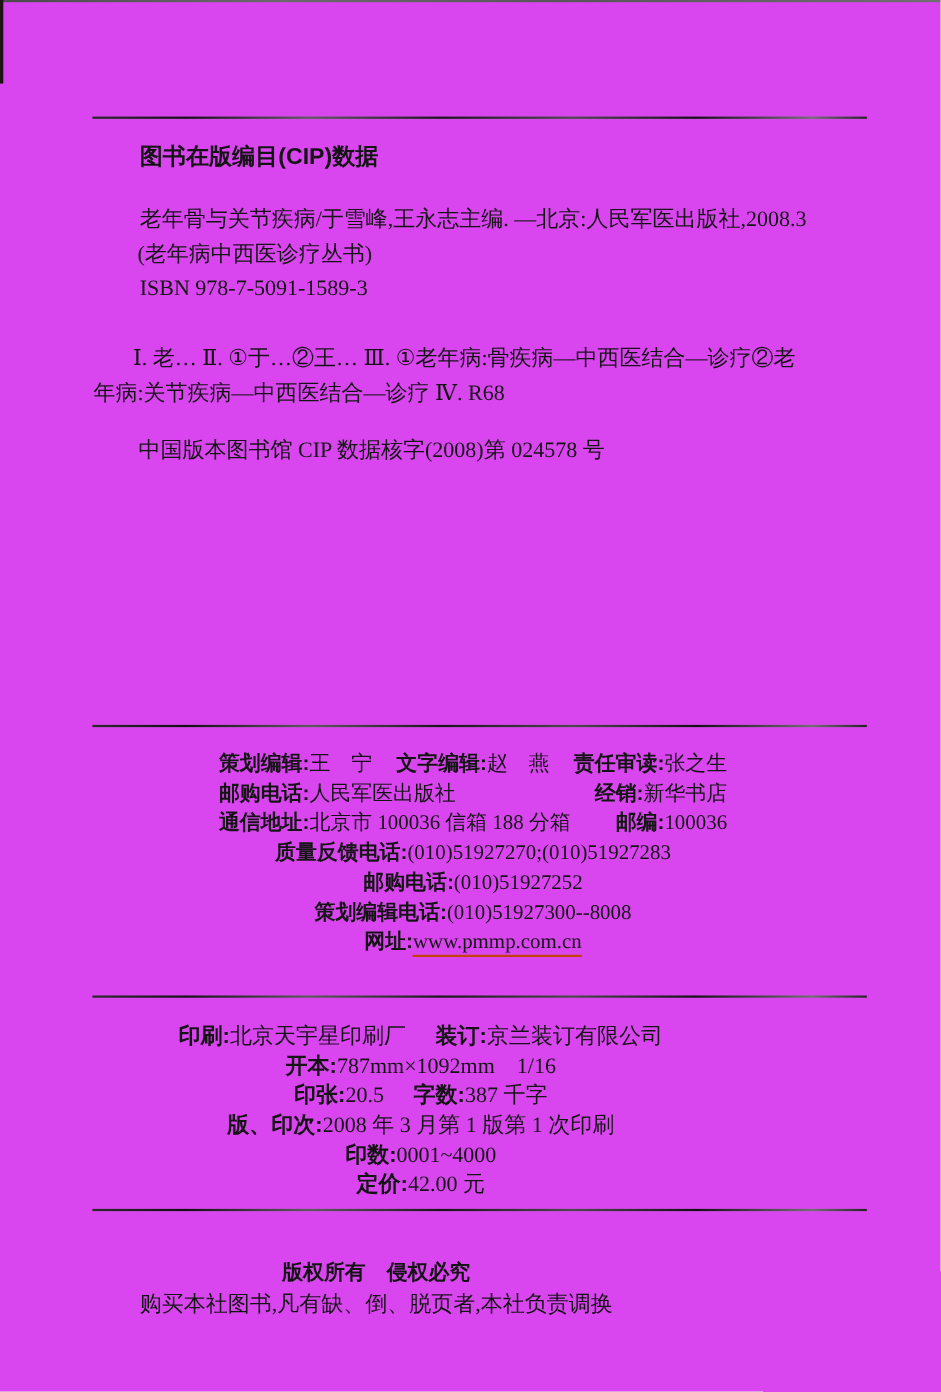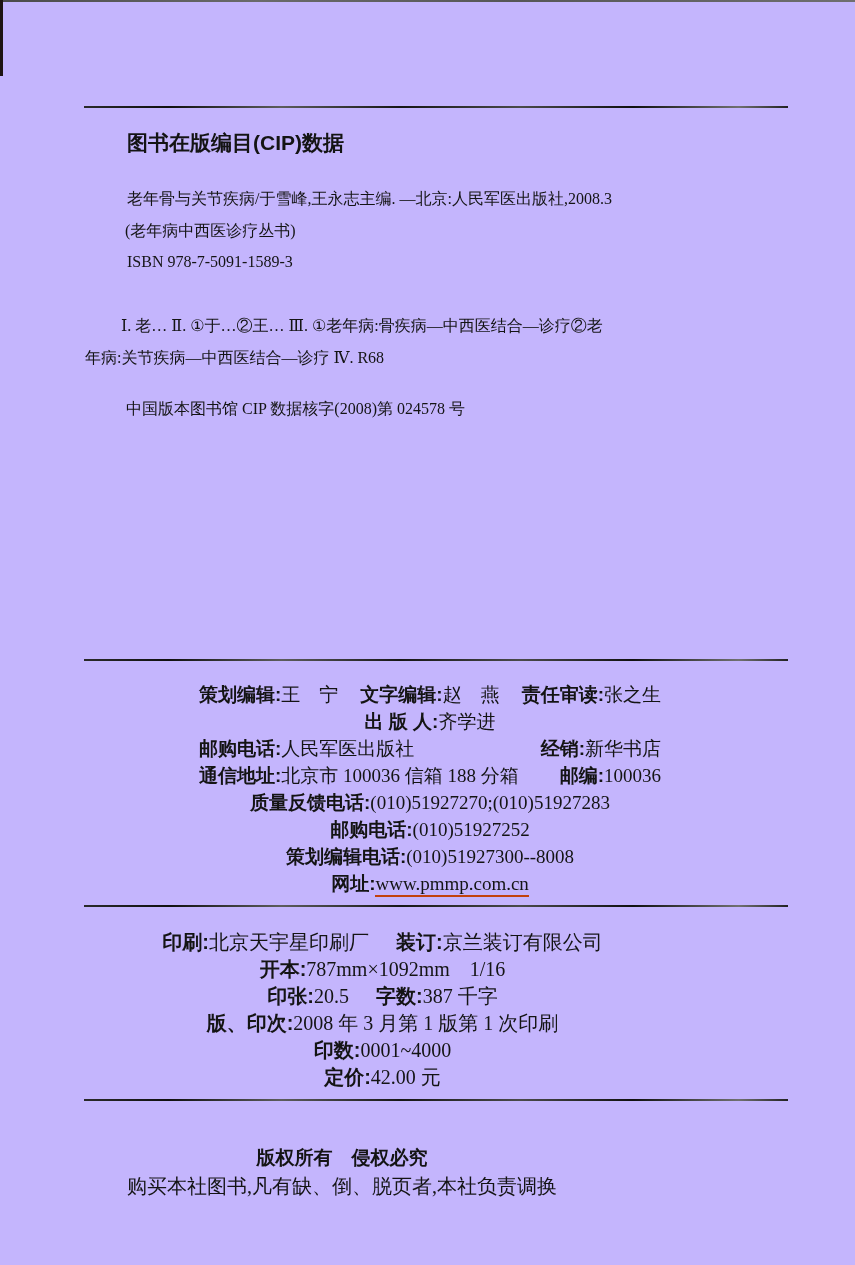--- a/index.html
+++ b/index.html
@@ -1,37 +1,37 @@
 <!DOCTYPE html>
 <html><head>
 <meta charset="utf-8">
 <style>
   html,body{margin:0;padding:0;background:#e8e8e8;}
   #page{
     position:relative;
     width:855px;height:1265px;
     margin:0 auto;
-    background:#c4b5fd;
+    background:#d946ef;
     color:#141414;
     font-family:"Liberation Serif","DejaVu Serif",serif;
     overflow:hidden;
   }
   
   .scan-top-edge{position:absolute;top:0;left:0;width:855px;height:2px;
     background:linear-gradient(90deg,#4a4a4a,#6a6a6a 30%,#565656 60%,#6f6f6f);}
   .scan-left-edge{position:absolute;top:0;left:0;width:3px;height:76px;background:#1e1412;}
   
   .rule{position:absolute;left:84px;width:704px;height:2px;
     background:linear-gradient(90deg,#2a2a2a,#101010 12%,#5c5c5c 28%,#161616 45%,#4a4a4a 62%,#101010 78%,#707070 93%,#222);}
   #rule-1{top:106px;}
   #rule-2{top:659px;}
   #rule-3{top:905px;}
   #rule-4{top:1099px;}
   
-  .cip-line{position:absolute;font-size:16px;line-height:24px;white-space:nowrap;}
+  .cip-line{position:absolute;font-size:20px;line-height:24px;white-space:nowrap;}
   .hei{font-family:"Liberation Sans","DejaVu Sans",sans-serif;font-weight:700;}
   #cip-heading{top:131px;left:127px;font-size:21px;}
   #cip-record{top:187px;left:127px;}
   #cip-series{top:219px;left:125px;}
   #cip-isbn{top:250px;left:127px;}
   #cip-class-1{top:314px;left:121px;}
   #cip-class-2{top:346px;left:85px;}
   #cip-registry{top:397px;left:126px;}
   
   #publishing{position:absolute;top:681px;left:199px;width:462px;font-size:19px;}
@@ -67,23 +67,20 @@
   <div class="cip-line" id="cip-class-2">年病:关节疾病—中西医结合—诊疗 Ⅳ. R68</div>
   <div class="cip-line" id="cip-registry">中国版本图书馆 CIP 数据核字(2008)第 024578 号</div>
 
   <div class="rule" id="rule-2"></div>
 
   <div id="publishing">
     <div class="row row-between">
       <span class="pair"><span class="hei">策划编辑:</span><span>王　宁</span></span>
       <span class="pair"><span class="hei">文字编辑:</span><span>赵　燕</span></span>
       <span class="pair"><span class="hei">责任审读:</span><span>张之生</span></span>
-    </div>
-    <div class="row row-center">
-      <span class="pair"><span class="hei">出 版 人:</span><span>齐学进</span></span>
     </div>
     <div class="row row-between">
       <span class="pair"><span class="hei">邮购电话:</span><span>人民军医出版社</span></span>
       <span class="pair"><span class="hei">经销:</span><span>新华书店</span></span>
     </div>
     <div class="row row-between">
       <span class="pair"><span class="hei">通信地址:</span><span>北京市 100036 信箱 188 分箱</span></span>
       <span class="pair"><span class="hei">邮编:</span><span>100036</span></span>
     </div>
     <div class="row row-center">

